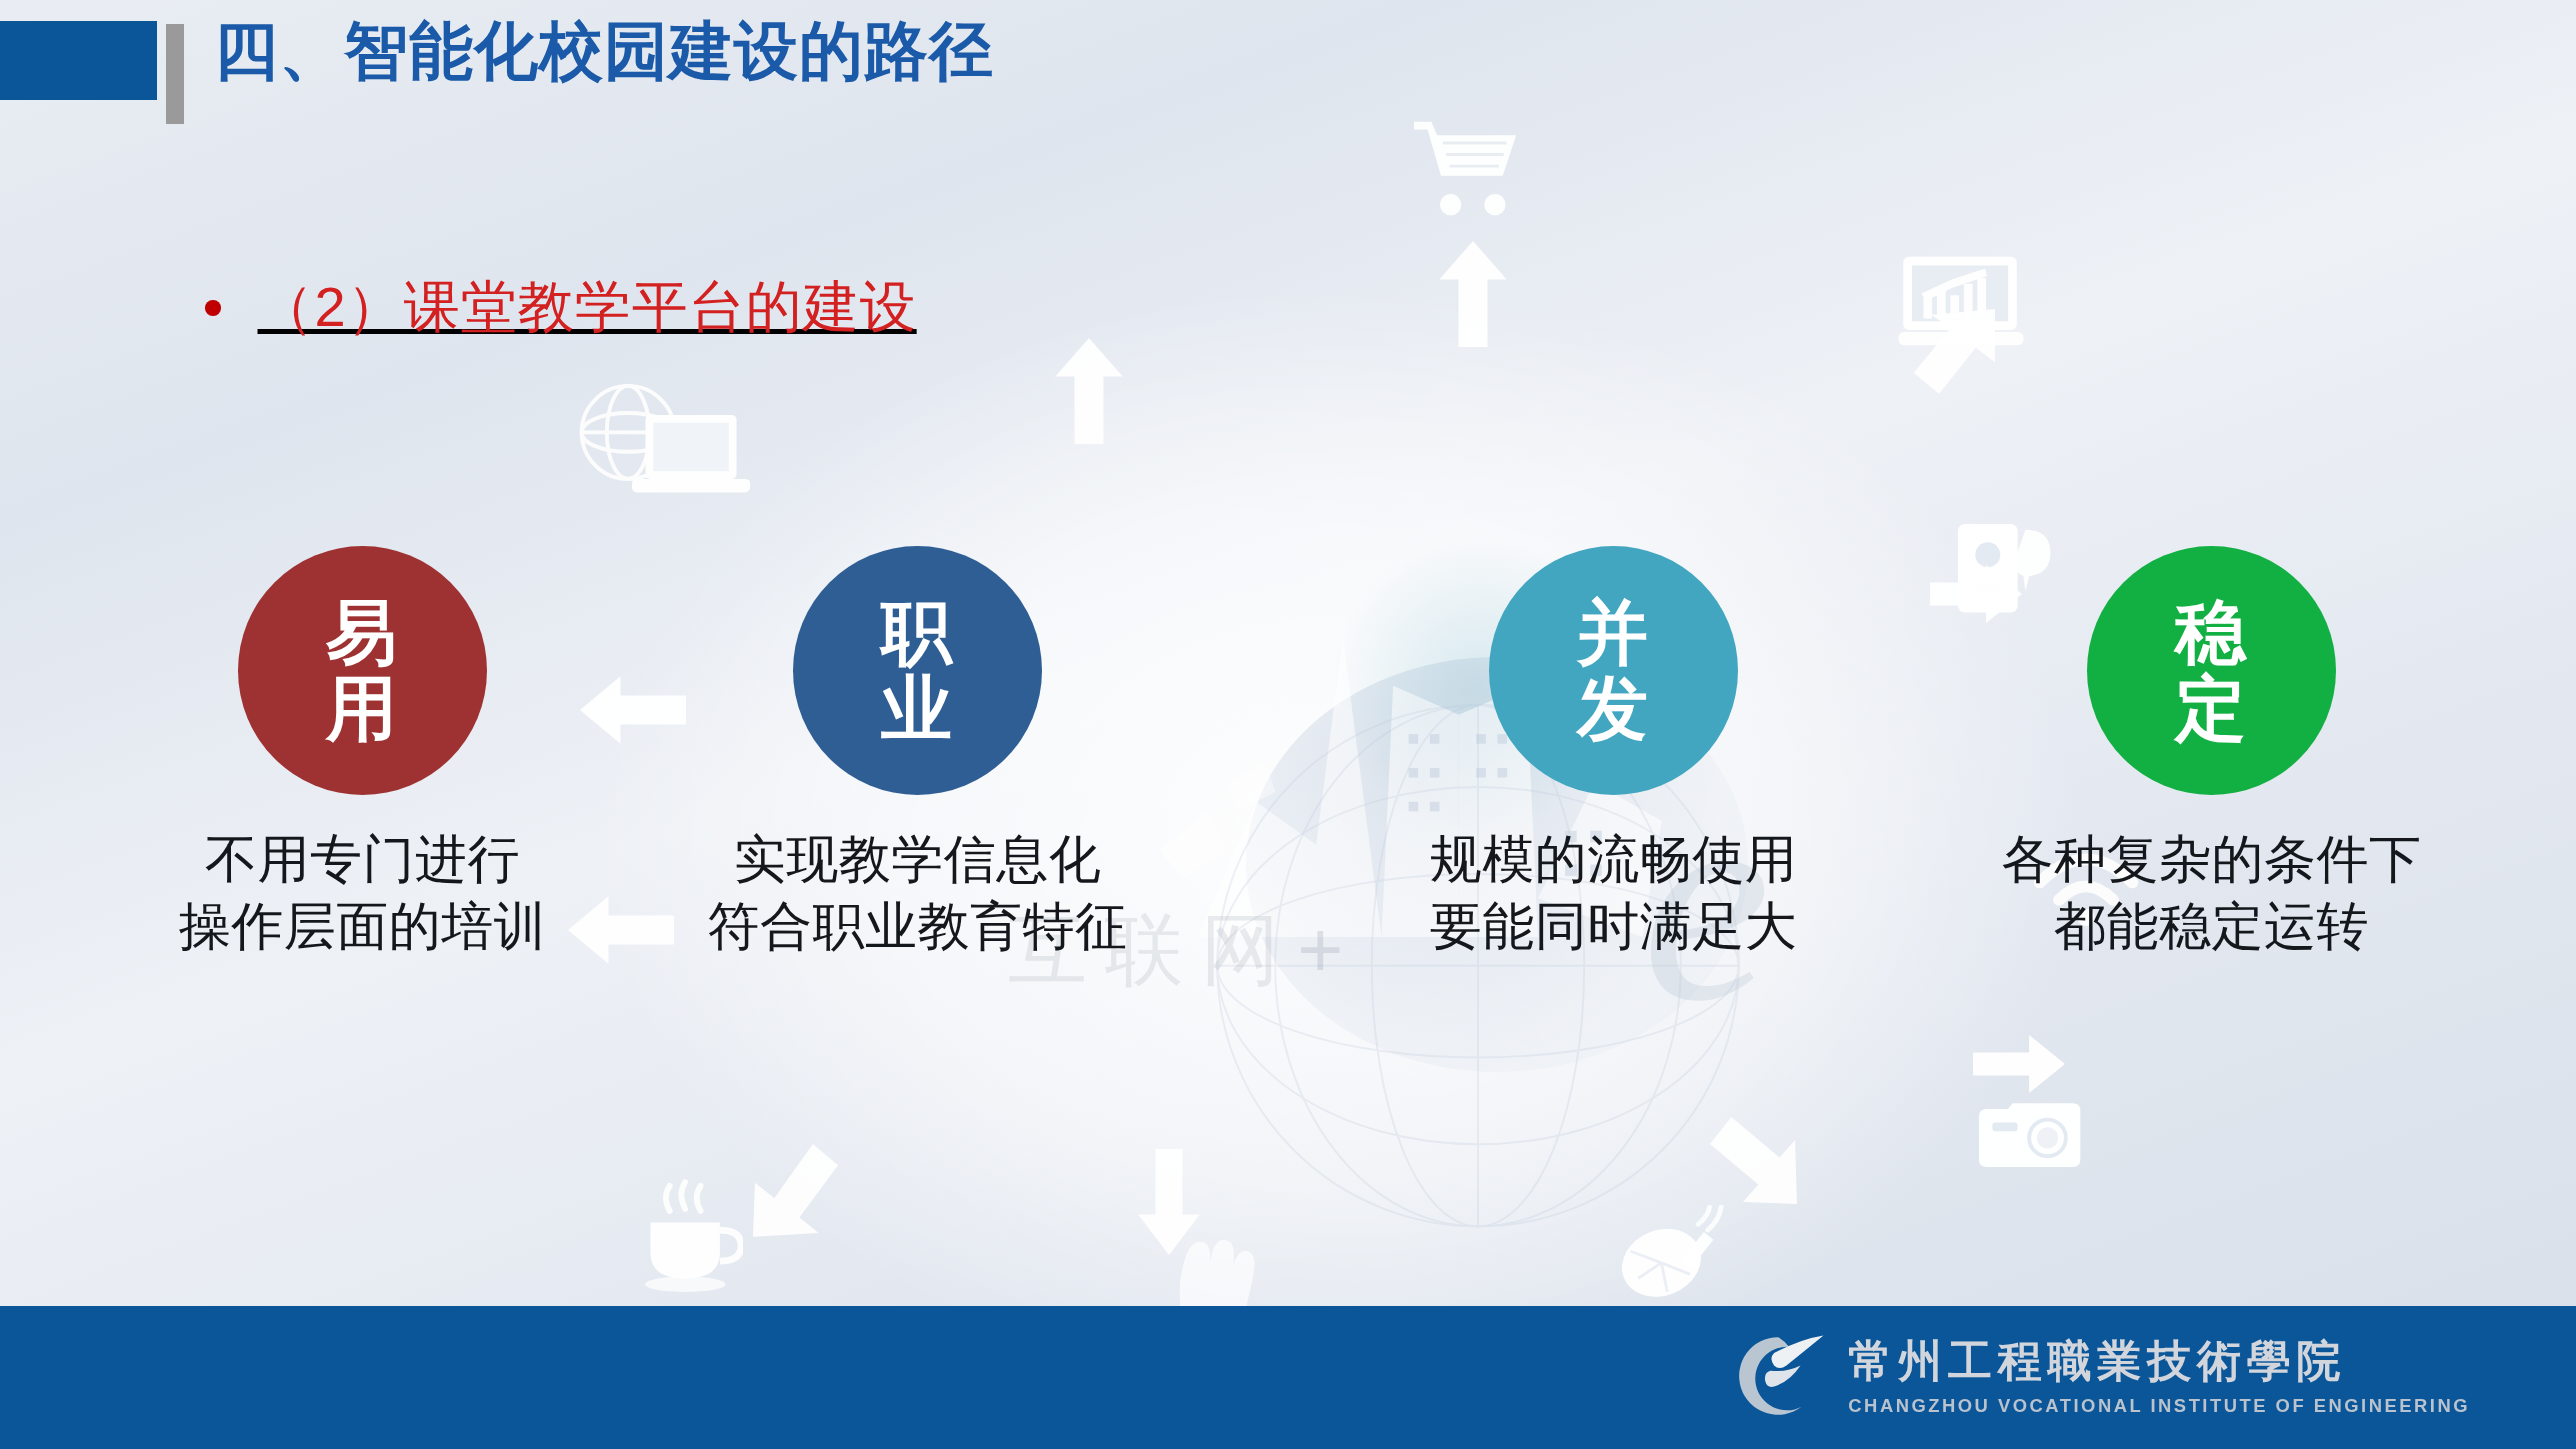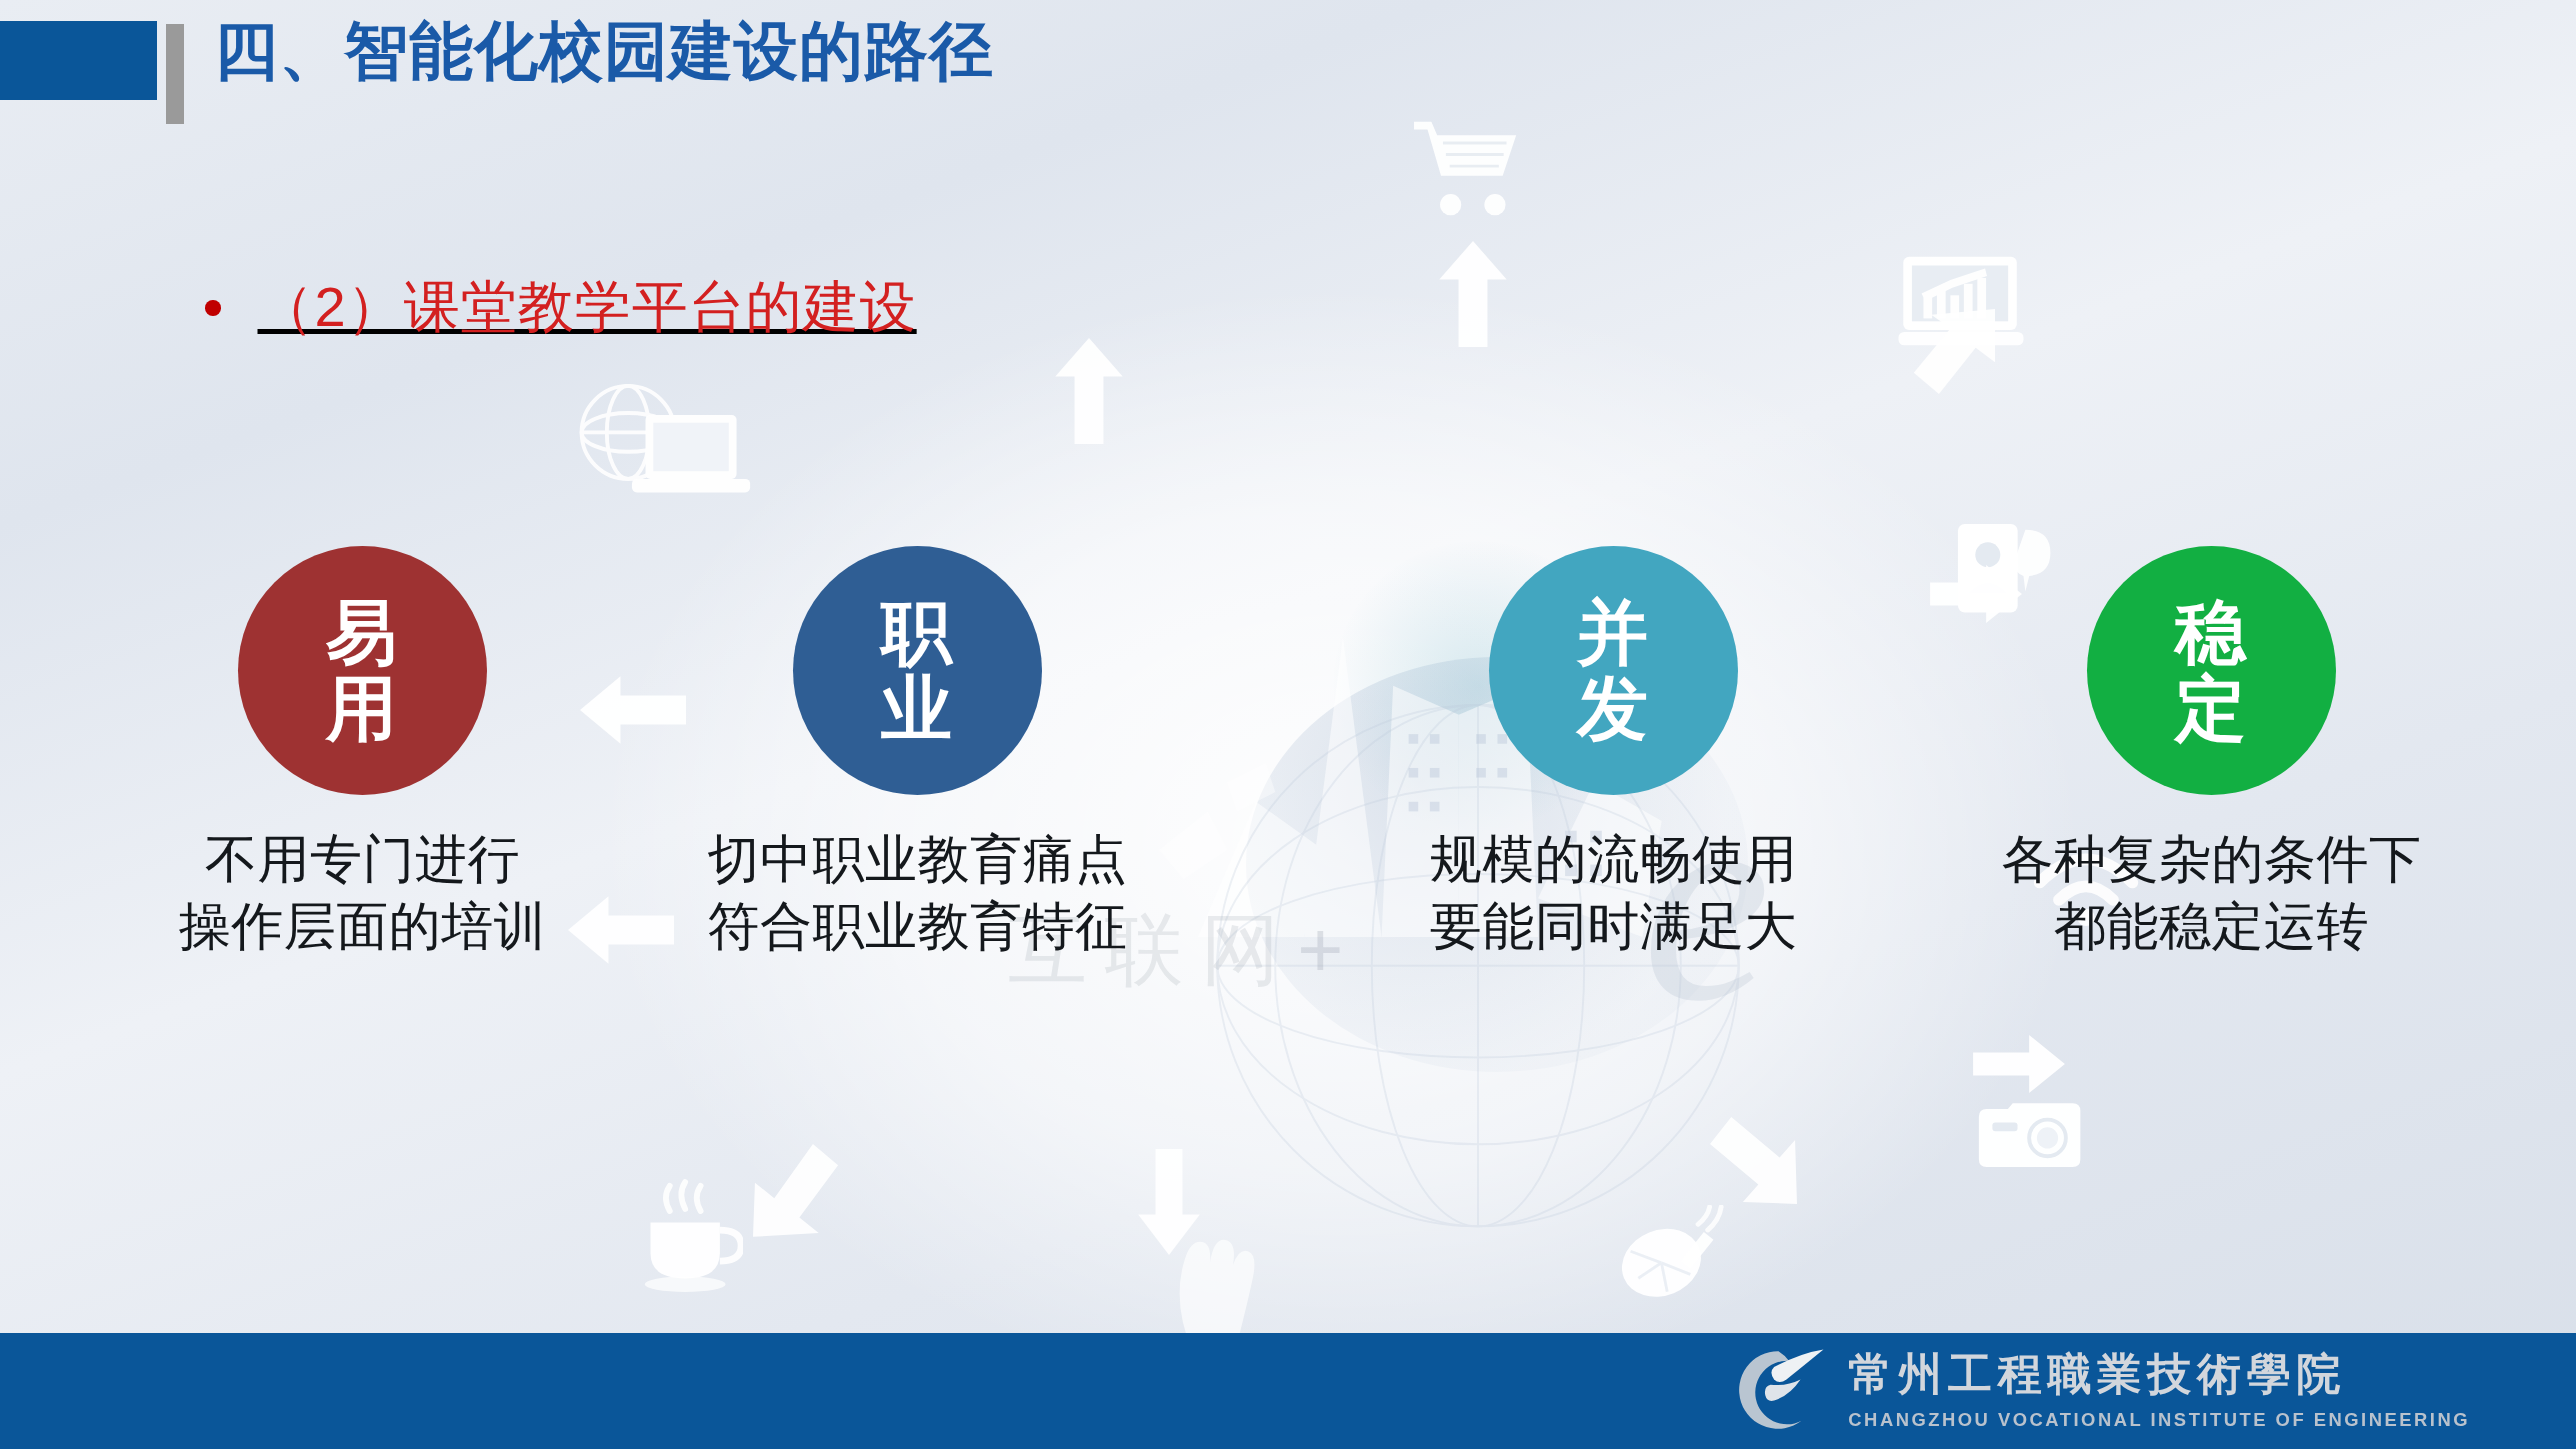--- a/index.html
+++ b/index.html
@@ -176,21 +176,21 @@
     line-height: 1.28;
     letter-spacing: 0.5px;
     white-space: nowrap;
   }
 
   
   .footer {
     position: absolute;
     left: 0; bottom: 0;
     width: 2576px;
-    height: 117px;
+    height: 144px;
     background: #0a5699;
   }
   .logo-wrap {
     position: absolute;
     right: 106px;
     top: 50%;
     transform: translateY(-50%);
     display: flex;
     align-items: center;
   }
@@ -465,21 +465,21 @@
         <div>操作层面的培训</div>
       </div>
     </div>
 
     <div class="pillar" style="left:647px;">
       <div class="circle" style="background:#2f5e94;">
         <span>职</span>
         <span>业</span>
       </div>
       <div class="caption">
-        <div>切中职业教育痛点</div>
+        <div>实现教学信息化</div>
         <div>符合职业教育特征</div>
       </div>
     </div>
 
     <div class="pillar" style="left:1343px;">
       <div class="circle" style="background:#42a6c0;">
         <span>并</span>
         <span>发</span>
       </div>
       <div class="caption">

